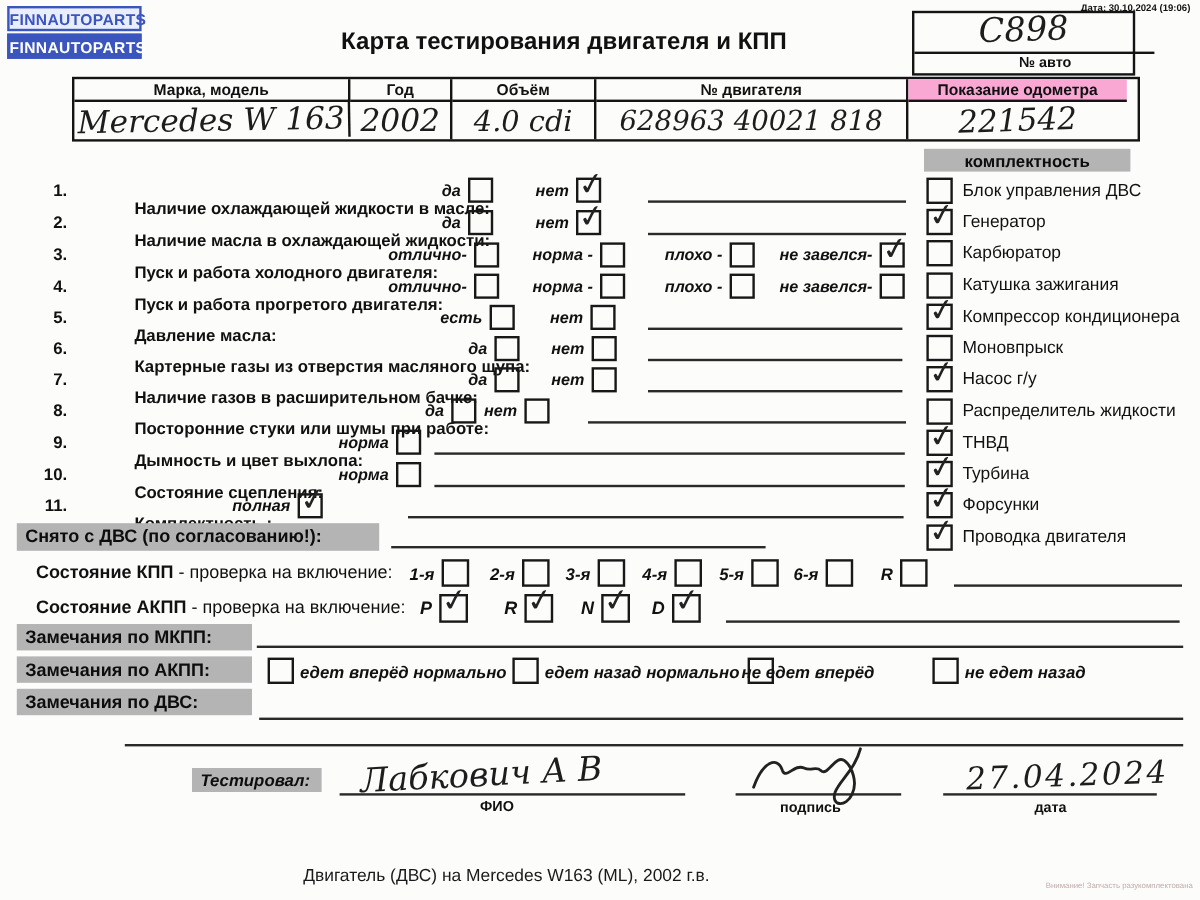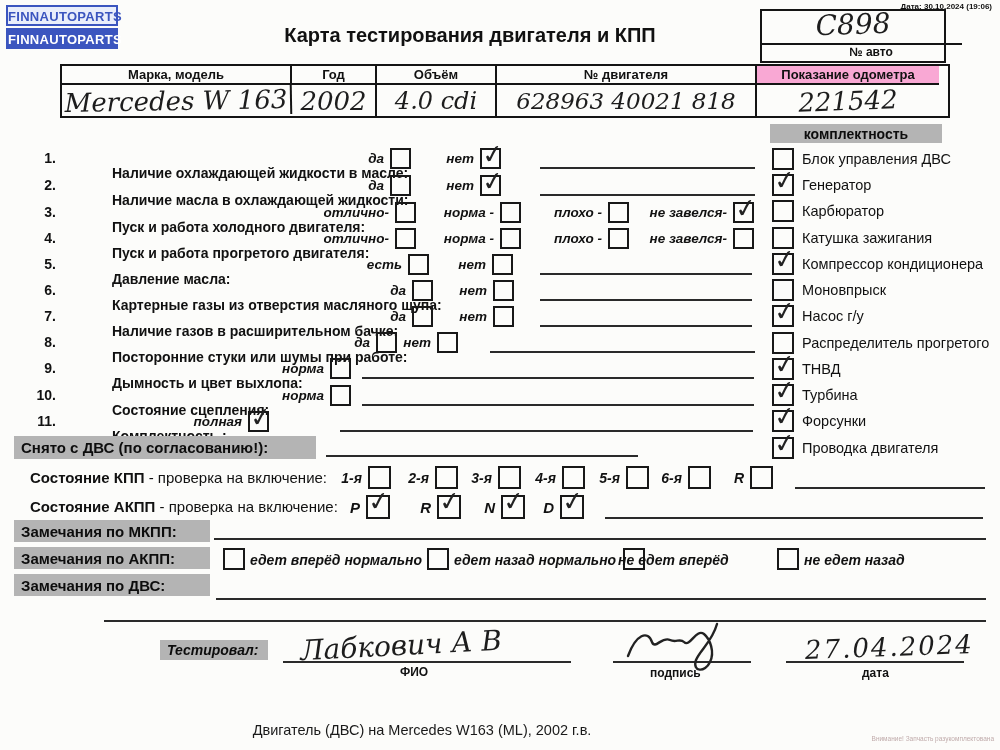--- a/index.html
+++ b/index.html
@@ -100,21 +100,21 @@
         <span class="comp-label">Моновпрыск</span>
       </div>
       <div class="comp-item" style="top: 159px;">
         <span class="box" style="left: 772px; top: 0px; width: 22px; height: 22px;">
           <span class="check">✓</span>
         </span>
         <span class="comp-label">Насос г/у</span>
       </div>
       <div class="comp-item" style="top: 186px;">
         <span class="box" style="left: 772px; top: 0px; width: 22px; height: 22px;"></span>
-        <span class="comp-label">Распределитель прогретого</span>
+        <span class="comp-label">Распределитель жидкости</span>
       </div>
       <div class="comp-item" style="top: 212px;">
         <span class="box" style="left: 772px; top: 0px; width: 22px; height: 22px;">
           <span class="check">✓</span>
         </span>
         <span class="comp-label">ТНВД</span>
       </div>
       <div class="comp-item" style="top: 238px;">
         <span class="box" style="left: 772px; top: 0px; width: 22px; height: 22px;">
           <span class="check">✓</span>

